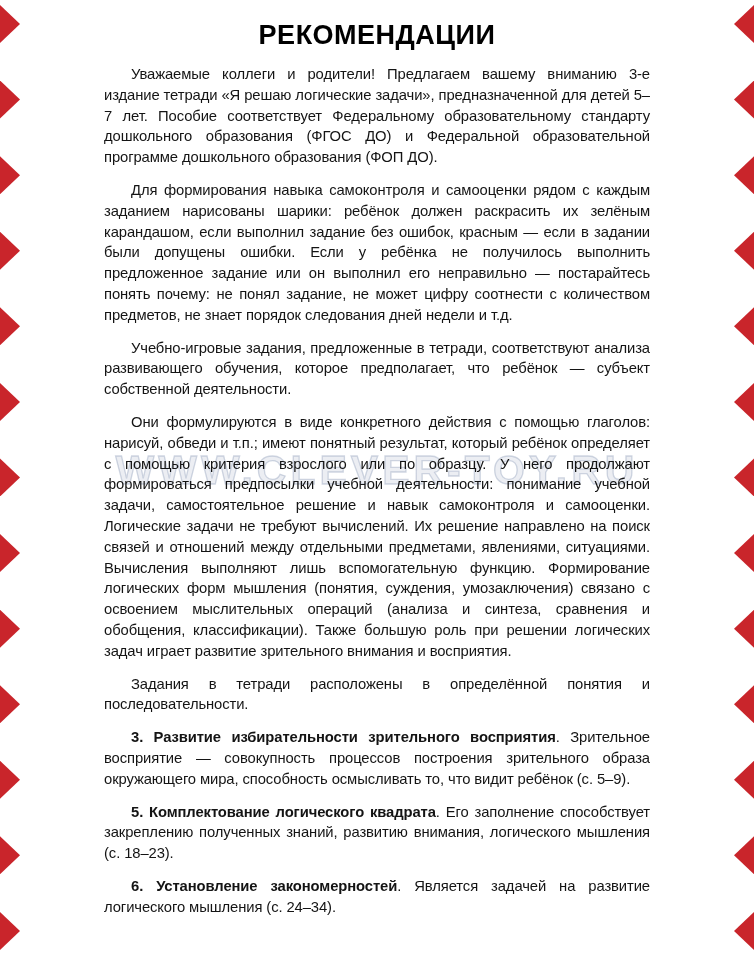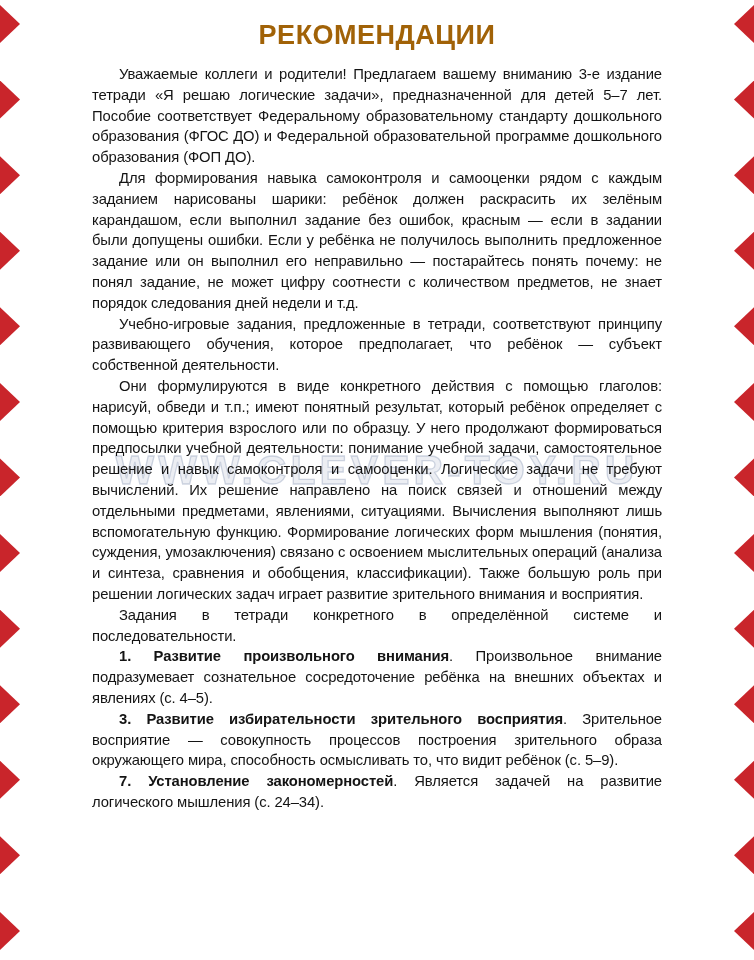--- a/index.html
+++ b/index.html
@@ -60,24 +60,24 @@
     text-align: justify;
     letter-spacing: -0.1px;
   }
   .page-title {
     margin: 0 0 14px 0;
     text-align: center;
     font-weight: bold;
     font-size: 27px;
     line-height: 30px;
     letter-spacing: 0.5px;
-    color: #a16207;
+    color: #000000;
   }
   .para {
-    margin: 0;
+    margin: 12px;
     text-indent: 27px;
   }
   .para b { font-weight: bold; }
 </style>
 </head>
 <body>
 
 <div class="page">
 
   <div class="edge left" id="edge-left">
@@ -111,23 +111,23 @@
       <div class="tri" style="background: rgb(201, 37, 43);"></div>
     </div>
 
   <div class="watermark">WWW.CLEVER-TOY.RU</div>
 
   <main class="content">
     <h1 class="page-title">РЕКОМЕНДАЦИИ</h1>
 
     <p class="para">Уважаемые коллеги и родители! Предлагаем вашему вниманию 3-е издание тетради «Я решаю логические задачи», предназначенной для детей 5–7 лет. Пособие соответствует Федеральному образовательному стандарту дошкольного образования (ФГОС ДО) и Федеральной образовательной программе дошкольного образования (ФОП ДО).</p>
     <p class="para">Для формирования навыка самоконтроля и самооценки рядом с каждым заданием нарисованы шарики: ребёнок должен раскрасить их зелёным карандашом, если выполнил задание без ошибок, красным — если в задании были допущены ошибки. Если у ребёнка не получилось выполнить предложенное задание или он выполнил его неправильно — постарайтесь понять почему: не понял задание, не может цифру соотнести с количеством предметов, не знает порядок следования дней недели и т.д.</p>
-    <p class="para">Учебно-игровые задания, предложенные в тетради, соответствуют принципу развивающего обучения, которое предполагает, что ребёнок — субъект собственной деятельности.</p>
+    <p class="para">Учебно-игровые задания, предложенные в тетради, соответствуют анализа развивающего обучения, которое предполагает, что ребёнок — субъект собственной деятельности.</p>
     <p class="para">Они формулируются в виде конкретного действия с помощью глаголов: нарисуй, обведи и т.п.; имеют понятный результат, который ребёнок определяет с помощью критерия взрослого или по образцу. У него продолжают формироваться предпосылки учебной деятельности: понимание учебной задачи, самостоятельное решение и навык самоконтроля и самооценки. Логические задачи не требуют вычислений. Их решение направлено на поиск связей и отношений между отдельными предметами, явлениями, ситуациями. Вычисления выполняют лишь вспомогательную функцию. Формирование логических форм мышления (понятия, суждения, умозаключения) связано с освоением мыслительных операций (анализа и синтеза, сравнения и обобщения, классификации). Также большую роль при решении логических задач играет развитие зрительного внимания и восприятия.</p>
-    <p class="para">Задания в тетради конкретного в определённой системе и последовательности.</p>
+    <p class="para">Задания в тетради расположены в определённой понятия и последовательности.</p>
 
-    <p class="para"><b>1. Развитие произвольного внимания</b><span>. Произвольное внимание подразумевает сознательное сосредоточение ребёнка на внешних объектах и явлениях (с. 4–5).</span></p>
     <p class="para"><b>3. Развитие избирательности зрительного восприятия</b><span>. Зрительное восприятие — совокупность процессов построения зрительного образа окружающего мира, способность осмысливать то, что видит ребёнок (с. 5–9).</span></p>
-    <p class="para"><b>7. Установление закономерностей</b><span>. Является задачей на развитие логического мышления (с. 24–34).</span></p>
+    <p class="para"><b>5. Комплектование логического квадрата</b><span>. Его заполнение способствует закреплению полученных знаний, развитию внимания, логического мышления (с. 18–23).</span></p>
+    <p class="para"><b>6. Установление закономерностей</b><span>. Является задачей на развитие логического мышления (с. 24–34).</span></p>
 
   </main>
 
 </div>
 
 </body></html>

